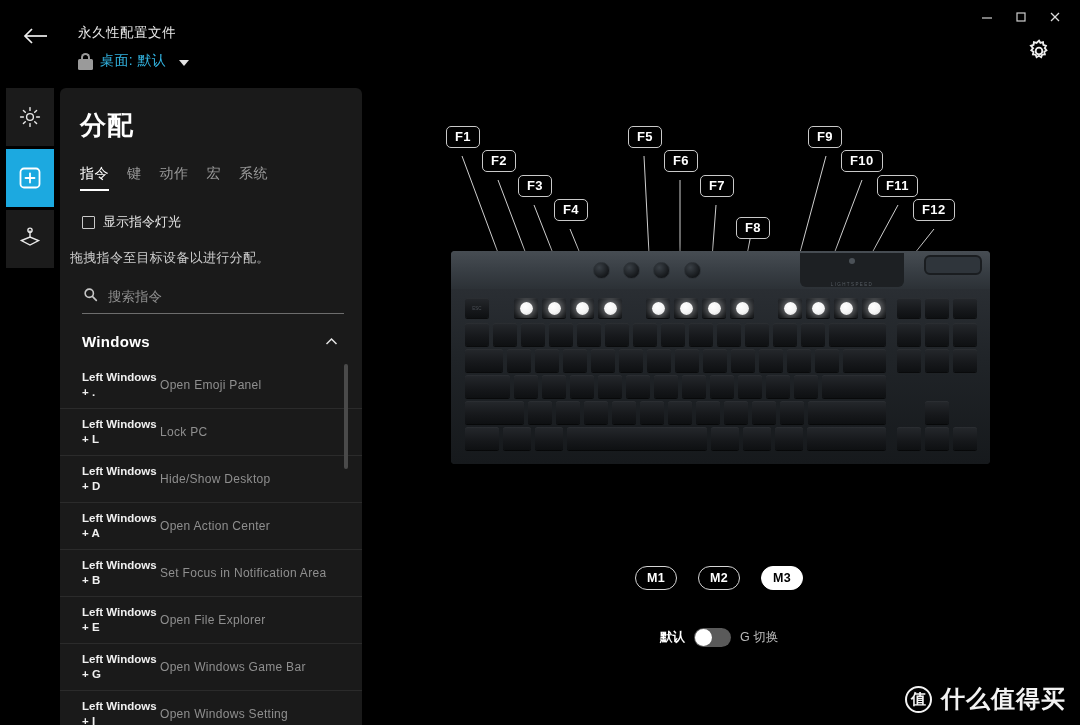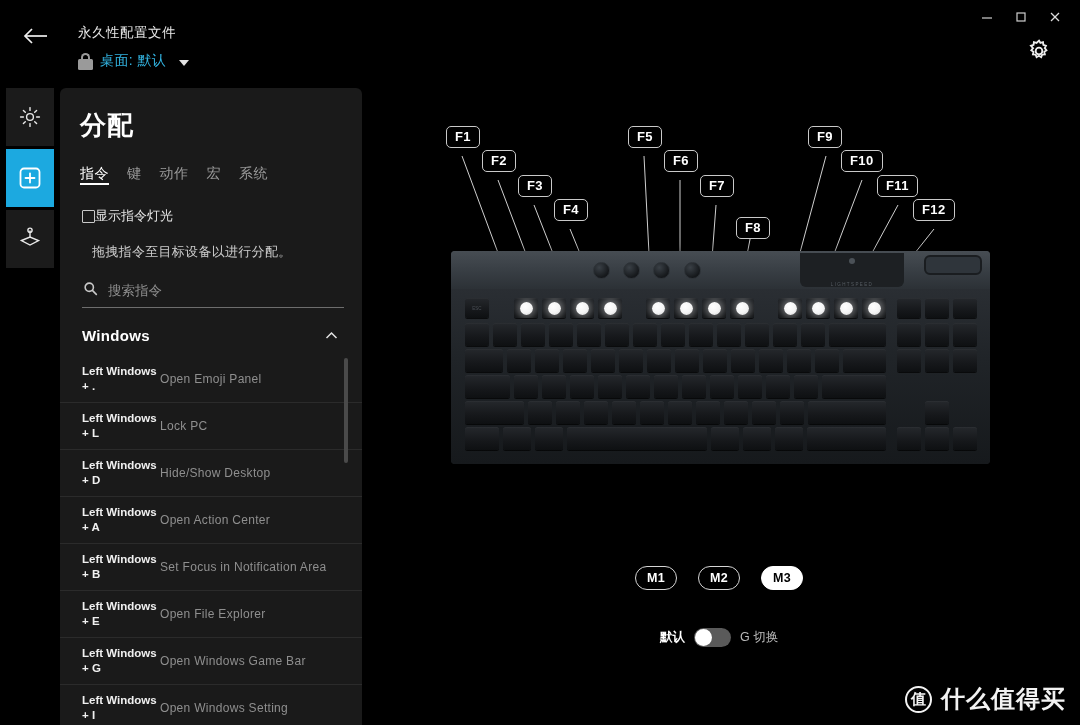--- a/index.html
+++ b/index.html
@@ -42,28 +42,28 @@
               background: #1b1b1b; }
   .rail-btn.active { background: #1ca9e0; }
   .rail-btn + .rail-btn { margin-top: 3px; }
 
   
   .panel { position: absolute; left: 60px; top: 88px; width: 302px; height: 637px;
            background: #1a1a1a; border-radius: 6px 6px 0 0; overflow: hidden; }
   .panel-title { color: #fff; font-size: 26px; font-weight: bold; margin: 20px 0 0 20px; letter-spacing: 1px; }
 
   .tabs { display: flex; gap: 18px; margin: 22px 0 0 20px; }
-  .tab { color: #9b9b9b; font-size: 14px; letter-spacing: .5px; }
+  .tab { color: #9b9b9b; font-size: 14px; padding-bottom: 6px; letter-spacing: .5px; }
   .tab.active { color: #ffffff; border-bottom: 2px solid #ffffff; }
 
-  .chk-row { display: flex; align-items: center; gap: 0; margin: 22px 0 0 22px; }
+  .chk-row { display: flex; align-items: center; gap: 8px; margin: 22px 0 0 22px; }
   .chkbox { width: 13px; height: 13px; border: 1.6px solid #c9c9c9; border-radius: 1px; }
   .chk-label { color: #e3e3e3; font-size: 13px; }
 
-  .hint { color: #cdcdcd; font-size: 13px; margin: 18px 0 0 32px; letter-spacing: .3px; }
+  .hint { color: #cdcdcd; font-size: 13px; margin: 18px 0 0 10px; letter-spacing: .3px; }
 
   .search { position: relative; margin: 20px 18px 0 22px; border-bottom: 1px solid #6d6d6d;
             padding: 0 0 8px 26px; }
   .search .sicon { position: absolute; left: 1px; top: 0px; }
   .search input { background: transparent; border: 0; outline: none; color: #d6d6d6;
                   font-size: 13.5px; width: 100%; font-family: inherit; }
   .search input::placeholder { color: #8d8d8d; }
 
   .group { margin-top: 18px; }
   .group-head { display: flex; align-items: center; justify-content: space-between;

